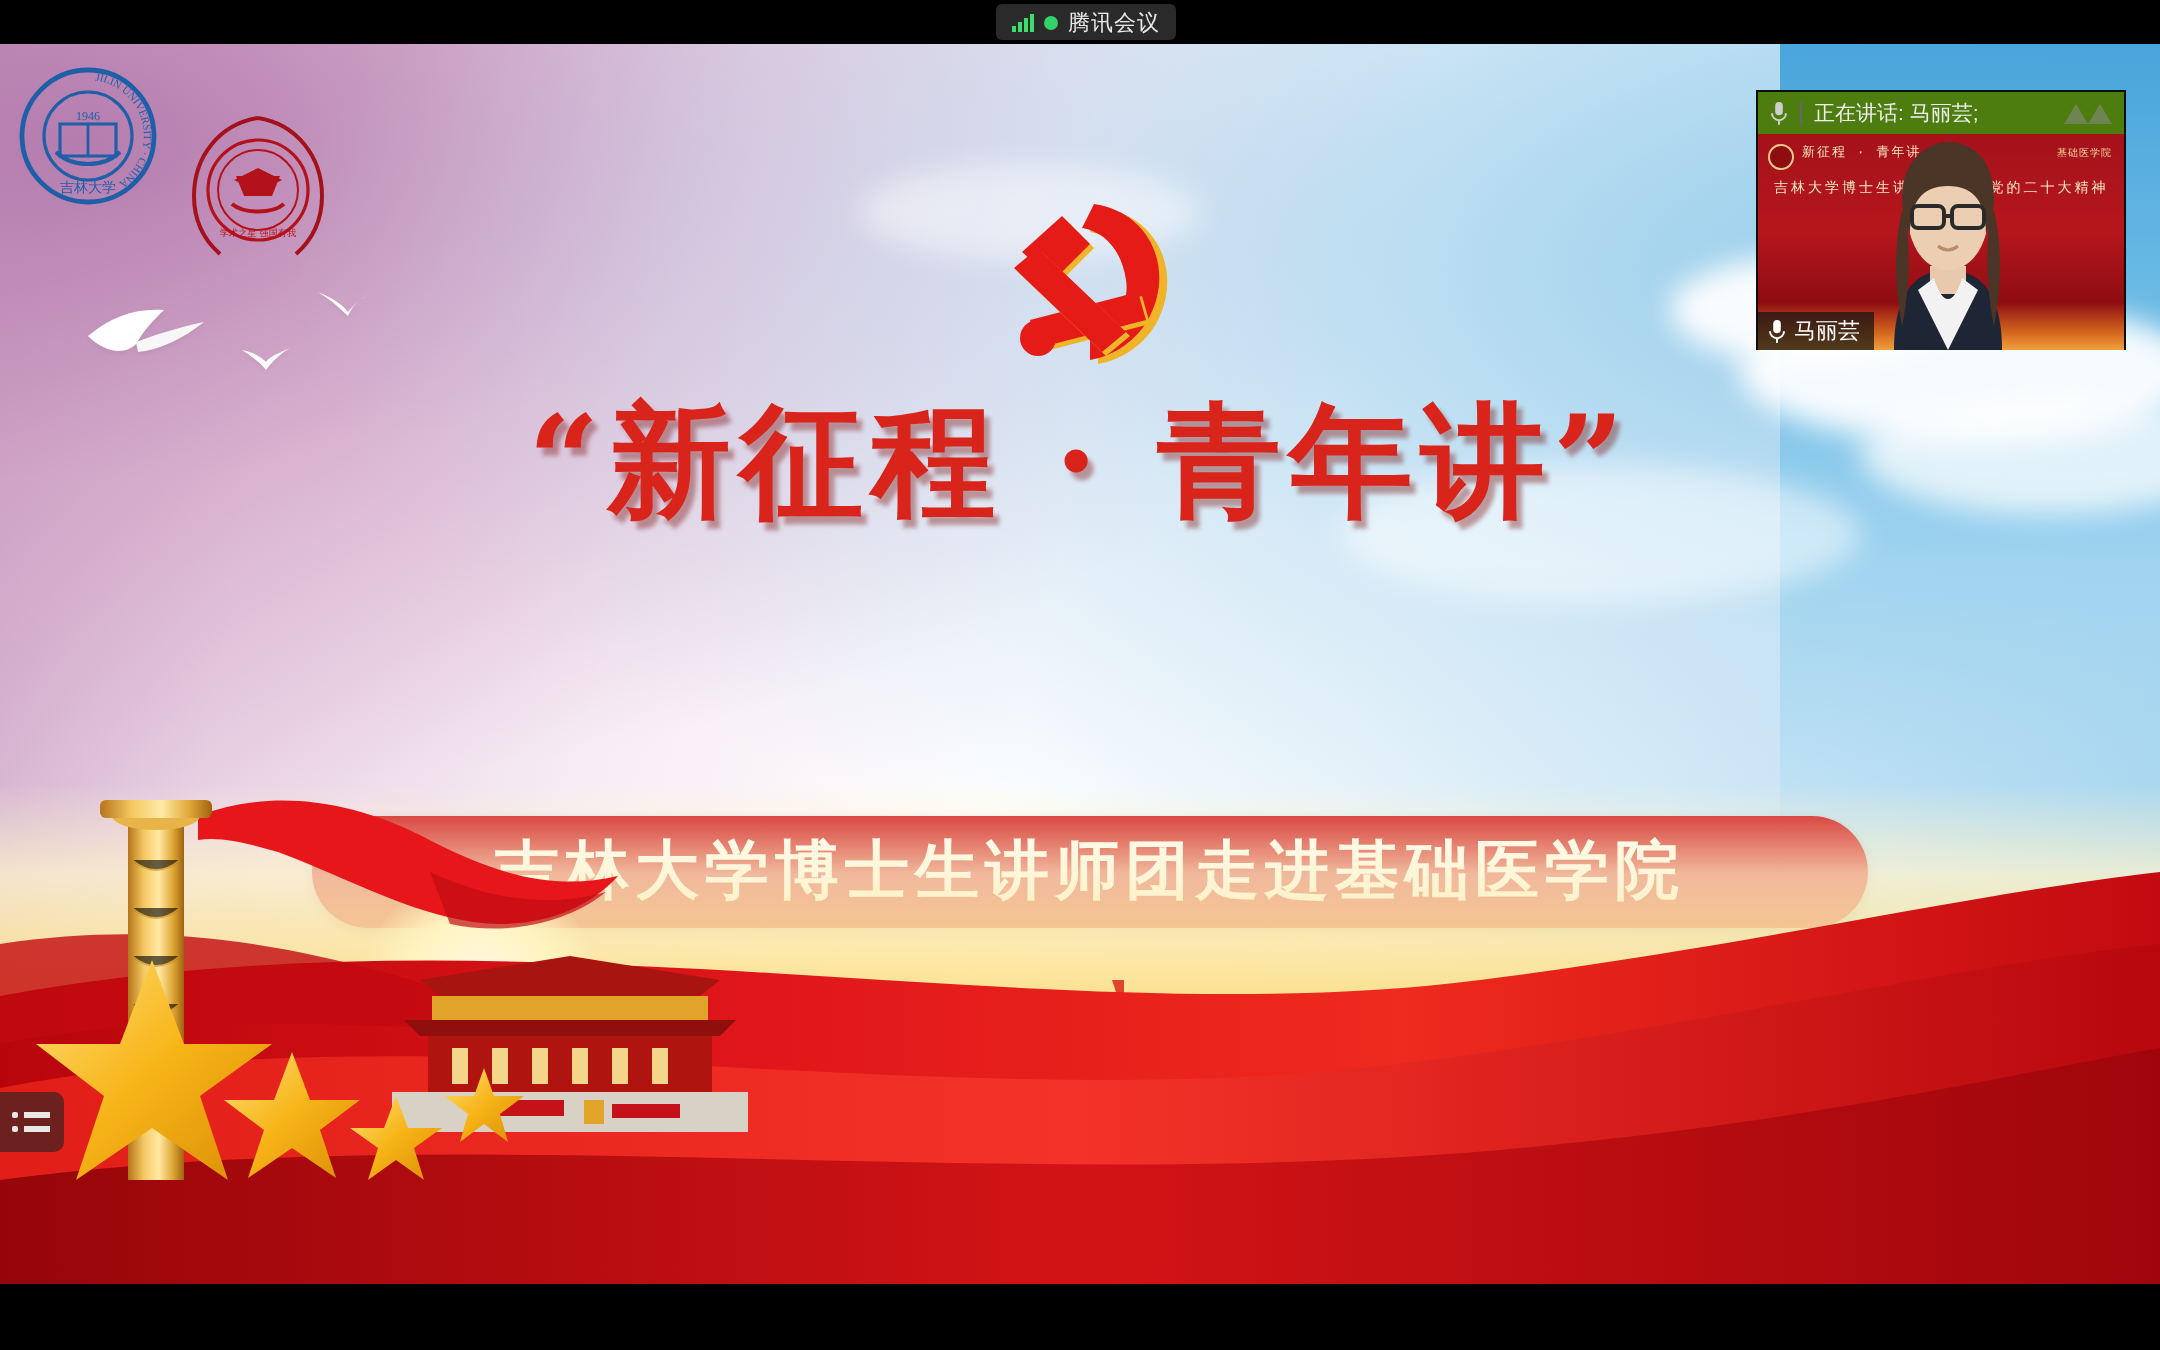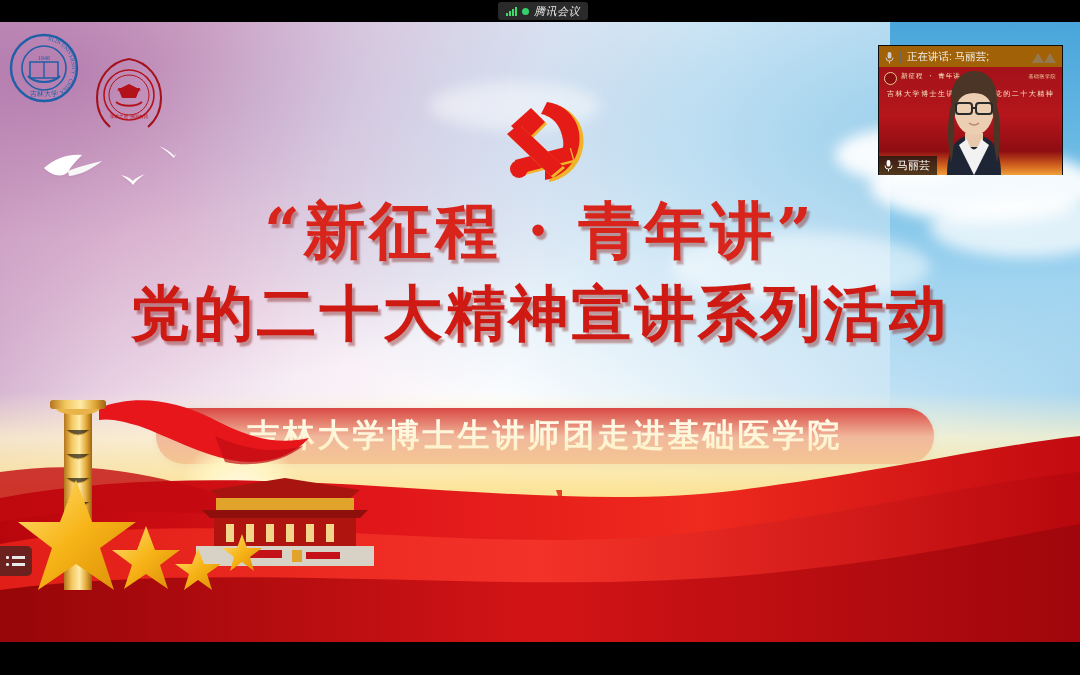--- a/index.html
+++ b/index.html
@@ -10,21 +10,21 @@
 
   
   .topbar { position:absolute; left:0; top:0; width:1080px; height:22px; background:#000; z-index:60; }
   .meet-pill { position:absolute; left:498px; top:2px; height:18px; display:flex; align-items:center;
                gap:5px; padding:0 8px; background:#2a2a2a; border-radius:3px; }
   .sig { display:flex; align-items:flex-end; gap:1px; height:9px; }
   .sig i { display:block; width:2px; background:#3ddc6b; }
   .sig i:nth-child(1){height:3px;} .sig i:nth-child(2){height:5px;}
   .sig i:nth-child(3){height:7px;} .sig i:nth-child(4){height:9px;}
   .dot-green { width:7px; height:7px; border-radius:50%; background:#35d16a; }
-  .meet-name { color:#e8e8e8; font-size:11px; letter-spacing:.5px; white-space:nowrap;font-style:italic; }
+  .meet-name { color:#e8e8e8; font-size:11px; letter-spacing:.5px; white-space:nowrap; }
 
   
   .stage { position:absolute; left:0; top:22px; width:1080px; height:620px; overflow:hidden; }
 
   
   .sky { position:absolute; inset:0;
          background:
            radial-gradient(120% 90% at 88% 18%, rgba(150,205,235,.95) 0%, rgba(190,222,242,.55) 34%, rgba(255,255,255,0) 62%),
            radial-gradient(95% 80% at 4% 8%, rgba(176,118,170,.88) 0%, rgba(206,156,193,.55) 34%, rgba(244,228,240,.10) 66%, rgba(255,255,255,0) 80%),
            linear-gradient(100deg, #c9a0c4 0%, #e7cfe2 14%, #f7eef5 30%, #ffffff 48%, #f1f8fc 62%, #cfe8f7 82%, #9ed2ef 100%);
@@ -78,21 +78,21 @@
   .menu-btn { position:absolute; left:-6px; top:546px; width:38px; height:30px; border-radius:5px;
               background:rgba(35,35,35,.62); display:flex; align-items:center; justify-content:center; z-index:55; }
   .menu-btn .glyph { display:flex; flex-direction:column; gap:4px; padding-left:4px; }
   .menu-btn .glyph i { display:flex; align-items:center; gap:3px; }
   .menu-btn .glyph i b { width:3px; height:3px; background:#e8e8e8; border-radius:1px; display:block; }
   .menu-btn .glyph i u { width:13px; height:3px; background:#e8e8e8; display:block; text-decoration:none; }
 
   
   .video-tile { position:absolute; right:17px; top:45px; width:185px; height:130px; background:#1c1c1c;
                 border:1px solid #0d0d0d; z-index:50; }
-  .vt-head { position:relative; height:21px; background:#a16207; display:flex; align-items:center; padding:0 6px; }
+  .vt-head { position:relative; height:21px; background:#4d7c0f; display:flex; align-items:center; padding:0 6px; }
   .vt-mic { width:9px; height:13px; position:relative; flex:0 0 auto; }
   .vt-sep { width:1px; height:12px; background:#666; margin:0 6px; }
   .vt-title { color:#efefef; font-size:10.5px; white-space:nowrap; }
   .vt-logo { position:absolute; right:5px; top:4px; width:26px; height:13px; opacity:.55; }
   .vt-body { position:relative; height:108px; overflow:hidden; background:#9c0f12;font-family:Liberation Mono, monospace; }
   .vt-slide { position:absolute; inset:0;
      background:linear-gradient(180deg,#a5121a 0%, #b5161c 45%, #8e0d12 78%, #d4671f 92%, #f0a03c 100%); }
   .vt-slide .sl-logo { position:absolute; left:5px; top:5px; width:13px; height:13px; border-radius:50%;
      border:1px solid #e8c98a; background:#8d0d11; }
   .vt-slide .sl-t1 { position:absolute; left:22px; top:5px; color:#f6e3b8; font-size:6.5px; letter-spacing:1px; white-space:nowrap; }
@@ -194,21 +194,20 @@
           <path d="M28 64 L82 50 L86 64 L32 78 Z" fill="#e51b17"></path>
           <circle cx="32" cy="73" r="9" fill="#e51b17"></circle>
           <path d="M34 30 L78 72 L66 82 L22 40 Z" fill="#f0b429"></path>
           <path d="M32 28 L76 70 L64 80 L20 38 Z" fill="#e51b17"></path>
         </g>
       </svg>
     </div>
 
     <div class="title-wrap">
       <div class="title1">“新征程 · 青年讲”</div>
-      <div class="title2">党的二十大精神宣讲系列活动</div>
     </div>
 
     <div class="banner">
       <span>吉林大学博士生讲师团走进基础医学院</span>
     </div>
 
     <div class="speaker">宣讲人：马丽芸  2022年11月29日</div>
 
     <div class="sunset"></div>
     <div class="sunglow"></div>

